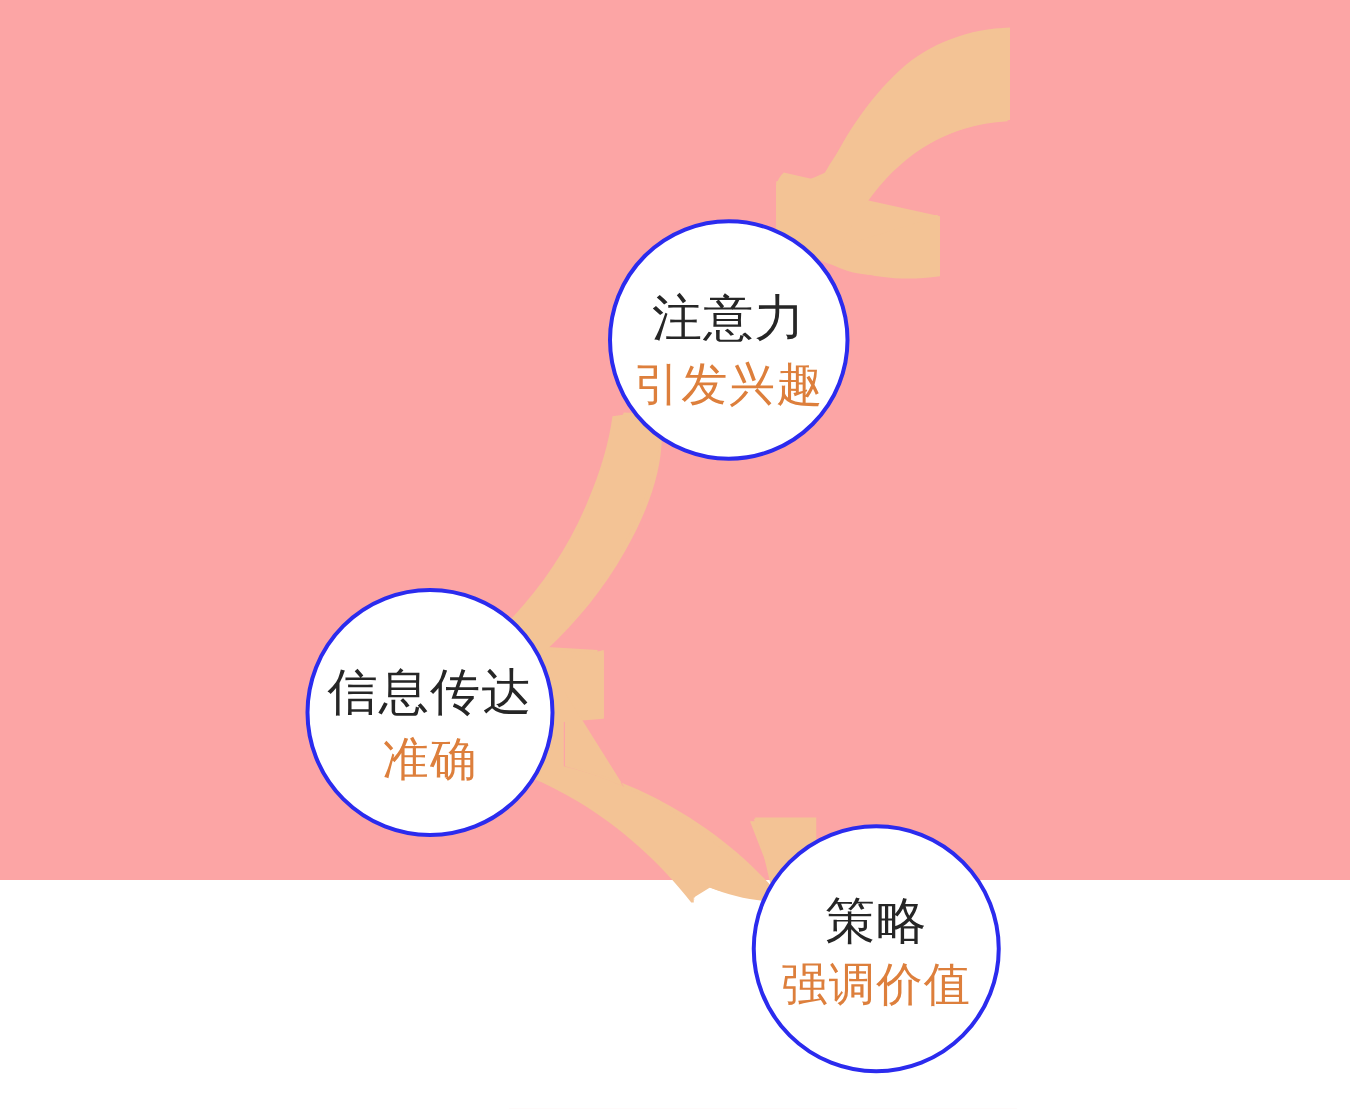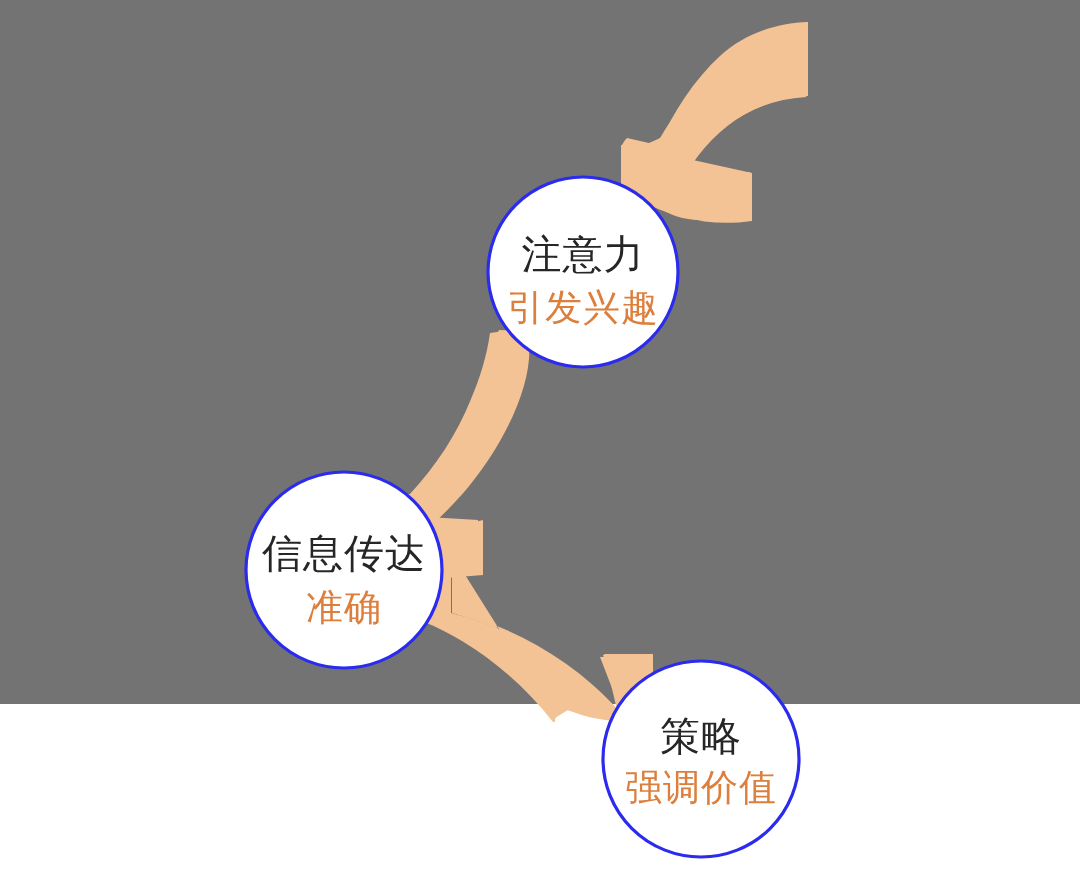--- a/index.html
+++ b/index.html
@@ -11,21 +11,21 @@
   body {
     width: 1080px;
     height: 887px;
     overflow: hidden;
     font-family: "DejaVu Sans", "Liberation Sans", sans-serif;
   }
   #diagram-root {
     position: relative;
     width: 1080px;
     height: 704px;
-    background: #737373;
+    background: #fca5a5;
   }
   #diagram-svg {
     position: absolute;
     top: 0;
     left: 0;
     width: 1080px;
     height: 887px;
     display: block;
   }
   .node-label-primary {

